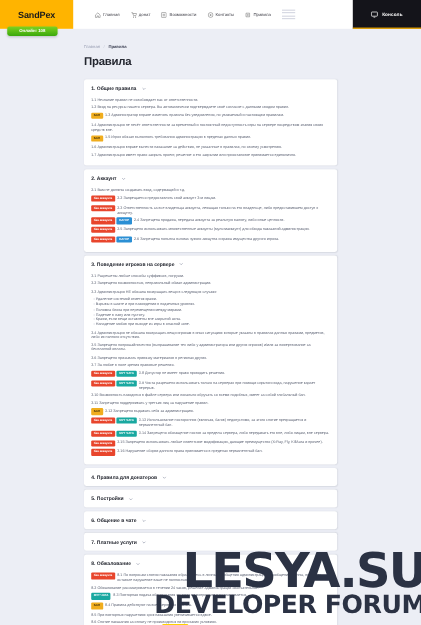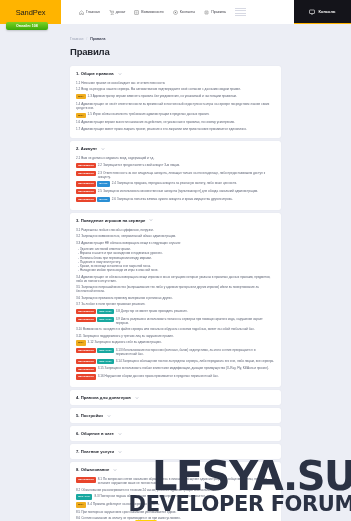--- a/index.html
+++ b/index.html
@@ -15,21 +15,21 @@
   .topbar {
     position: relative; display: flex; align-items: stretch;
     height: 24px; background: #ffffff; width: 351px;
   }
   .logo-wrap { position: relative; width: 61px; }
   .logo {
     width: 61px; height: 24px; background: #ffb400;
     display: flex; align-items: center; justify-content: center;
   }
   .logo-text {
-    font-size: 7.5px; font-weight: normal; color: #1b1b1b; letter-spacing: -0.1px;
+    font-size: 7.5px; font-weight: bold; color: #1b1b1b; letter-spacing: -0.1px;
   }
   .status-pill {
     position: absolute; left: 6px; top: 22px;
     background: linear-gradient(180deg,#7ed321,#3aa80c);
     color: #fff; font-size: 3.6px; font-weight: bold;
     padding: 2px 10px; border-radius: 2px; white-space: nowrap;
     box-shadow: 0 1px 2px rgba(0,0,0,.18);
   }
   .nav { flex: 1; display: flex; align-items: center; gap: 9px; padding-left: 18px; }
   .nav-item { display: flex; align-items: center; gap: 2px; cursor: pointer; }

